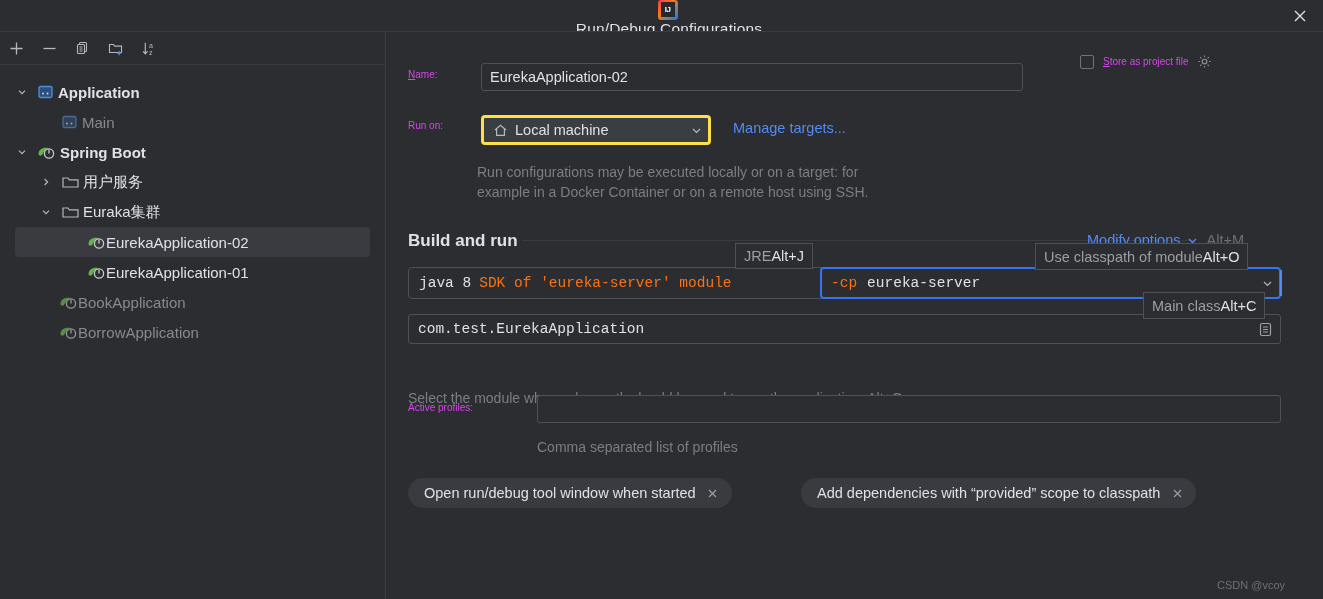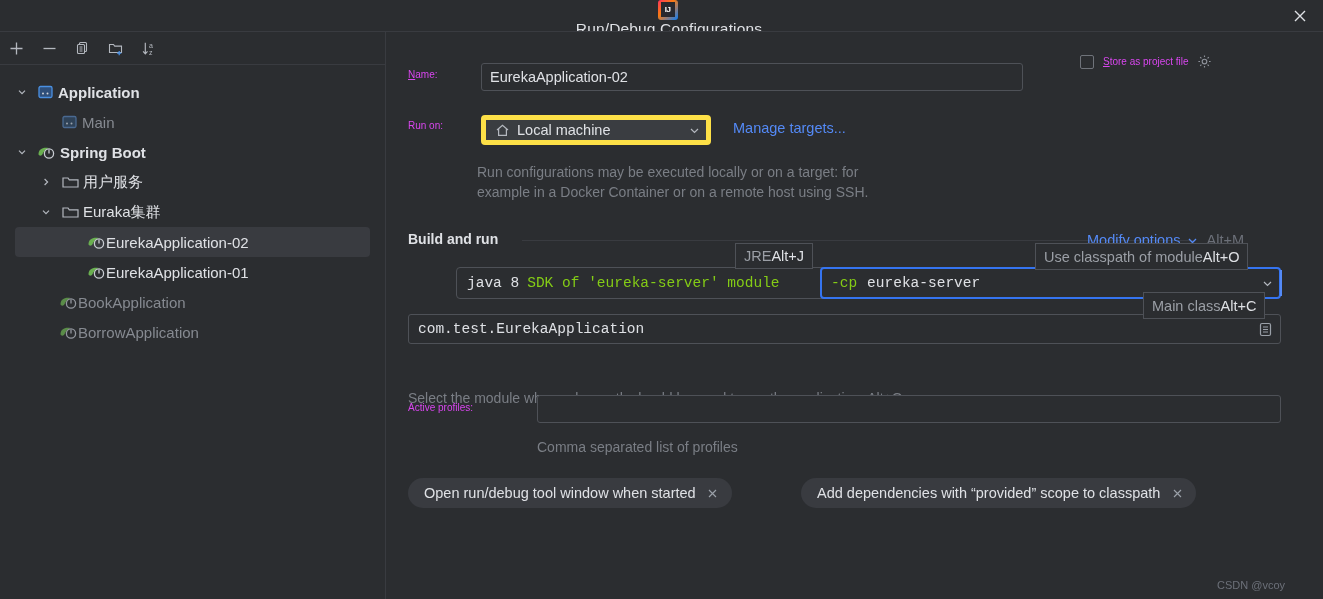--- a/index.html
+++ b/index.html
@@ -159,39 +159,39 @@
     font-size: 14.5px;
     padding: 0 8px;
     display: flex;
     align-items: center;
     font-family: "Liberation Sans", sans-serif;
   }
   .mono { font-family: "Liberation Mono", monospace; font-size: 14.5px; }
 
   .combo {
     background: #3a3d41;
-    border: 5px solid #fde047;
+    border: 3px solid #fde047;
     border-radius: 4px;
     height: 30px;
     box-sizing: border-box;
     display: flex;
     align-items: center;
     padding: 0 6px 0 9px;
     cursor: pointer;
   }
   .combo .cbtext { font-size: 14.5px; color: #dfe1e5; }
   .chevdown {
     margin-left: auto;
     padding-left: 8px;
     display:flex; align-items:center;
   }
 
   .link { color: #548af7; font-size: 14.5px; cursor: pointer; }
   .hint { color: #7a7e85; font-size: 14px; line-height: 20px; }
-  .section-title { font-weight: bold; font-size: 14px; color: #dfe1e5; }
+  .section-title { font-weight: bold; font-size: 17px; color: #dfe1e5; }
   .sep { position:absolute; height:1px; background:#393b40; }
 
   .checkbox-sq {
     width: 14px; height: 14px;
     border: 1px solid #6f737a;
     border-radius: 2px;
     background: #2b2d30;
     box-sizing: border-box;
     flex: none;
   }
@@ -222,21 +222,21 @@
     position:absolute;
     background:#2b2d30;
     border:1px solid #4e5157;
     border-radius:3px;
     height: 30px;
     box-sizing:border-box;
     display:flex; align-items:center;
     padding: 0 4px 0 9px;
     justify-content: center;
   }
-  .txt-dim { color:#84cc16; }
+  .txt-dim { color:#f97316; }
   .txt-white { color:#dfe1e5; }
 
   
   .tooltip {
     position:absolute;
     background:#2b2d30;
     border:1px solid #4e5157;
     color:#9b9fa6;
     font-size:14.5px;
     display:flex; align-items:center;
@@ -503,21 +503,21 @@
     <div style="position:absolute; left:701px; top:200px; display:flex; align-items:center;">
       <span class="link">Modify options</span>
       <span style="margin-left:6px; display:flex; align-items:center;">
         <svg width="11" height="11" viewBox="0 0 11 11">
             <path d="M2 4 L5.5 7.5 L9 4" stroke="#548af7" stroke-width="1.3" fill="none"></path>
           </svg>
       </span>
       <span style="margin-left:9px; color:#6c7079; font-size:14.5px;">Alt+M</span>
     </div>
 
-    <div class="sdk-combo" style="left:22px; top:235px; width:449px;margin-left:48px;">
+    <div class="sdk-combo" style="left:22px; top:235px; width:449px;">
       <span class="mono txt-white">java 8</span>
       <span class="mono txt-dim" style="margin-left:8px;">SDK of 'eureka-server' module</span>
       <span class="chevdown">
         <svg width="11" height="11" viewBox="0 0 11 11">
             <path d="M2 4 L5.5 7.5 L9 4" stroke="#b4b8bf" stroke-width="1.2" fill="none"></path>
           </svg>
       </span>
     </div>
 
     <div class="cp-field" style="left:434px; top:235px; width:461px;">

